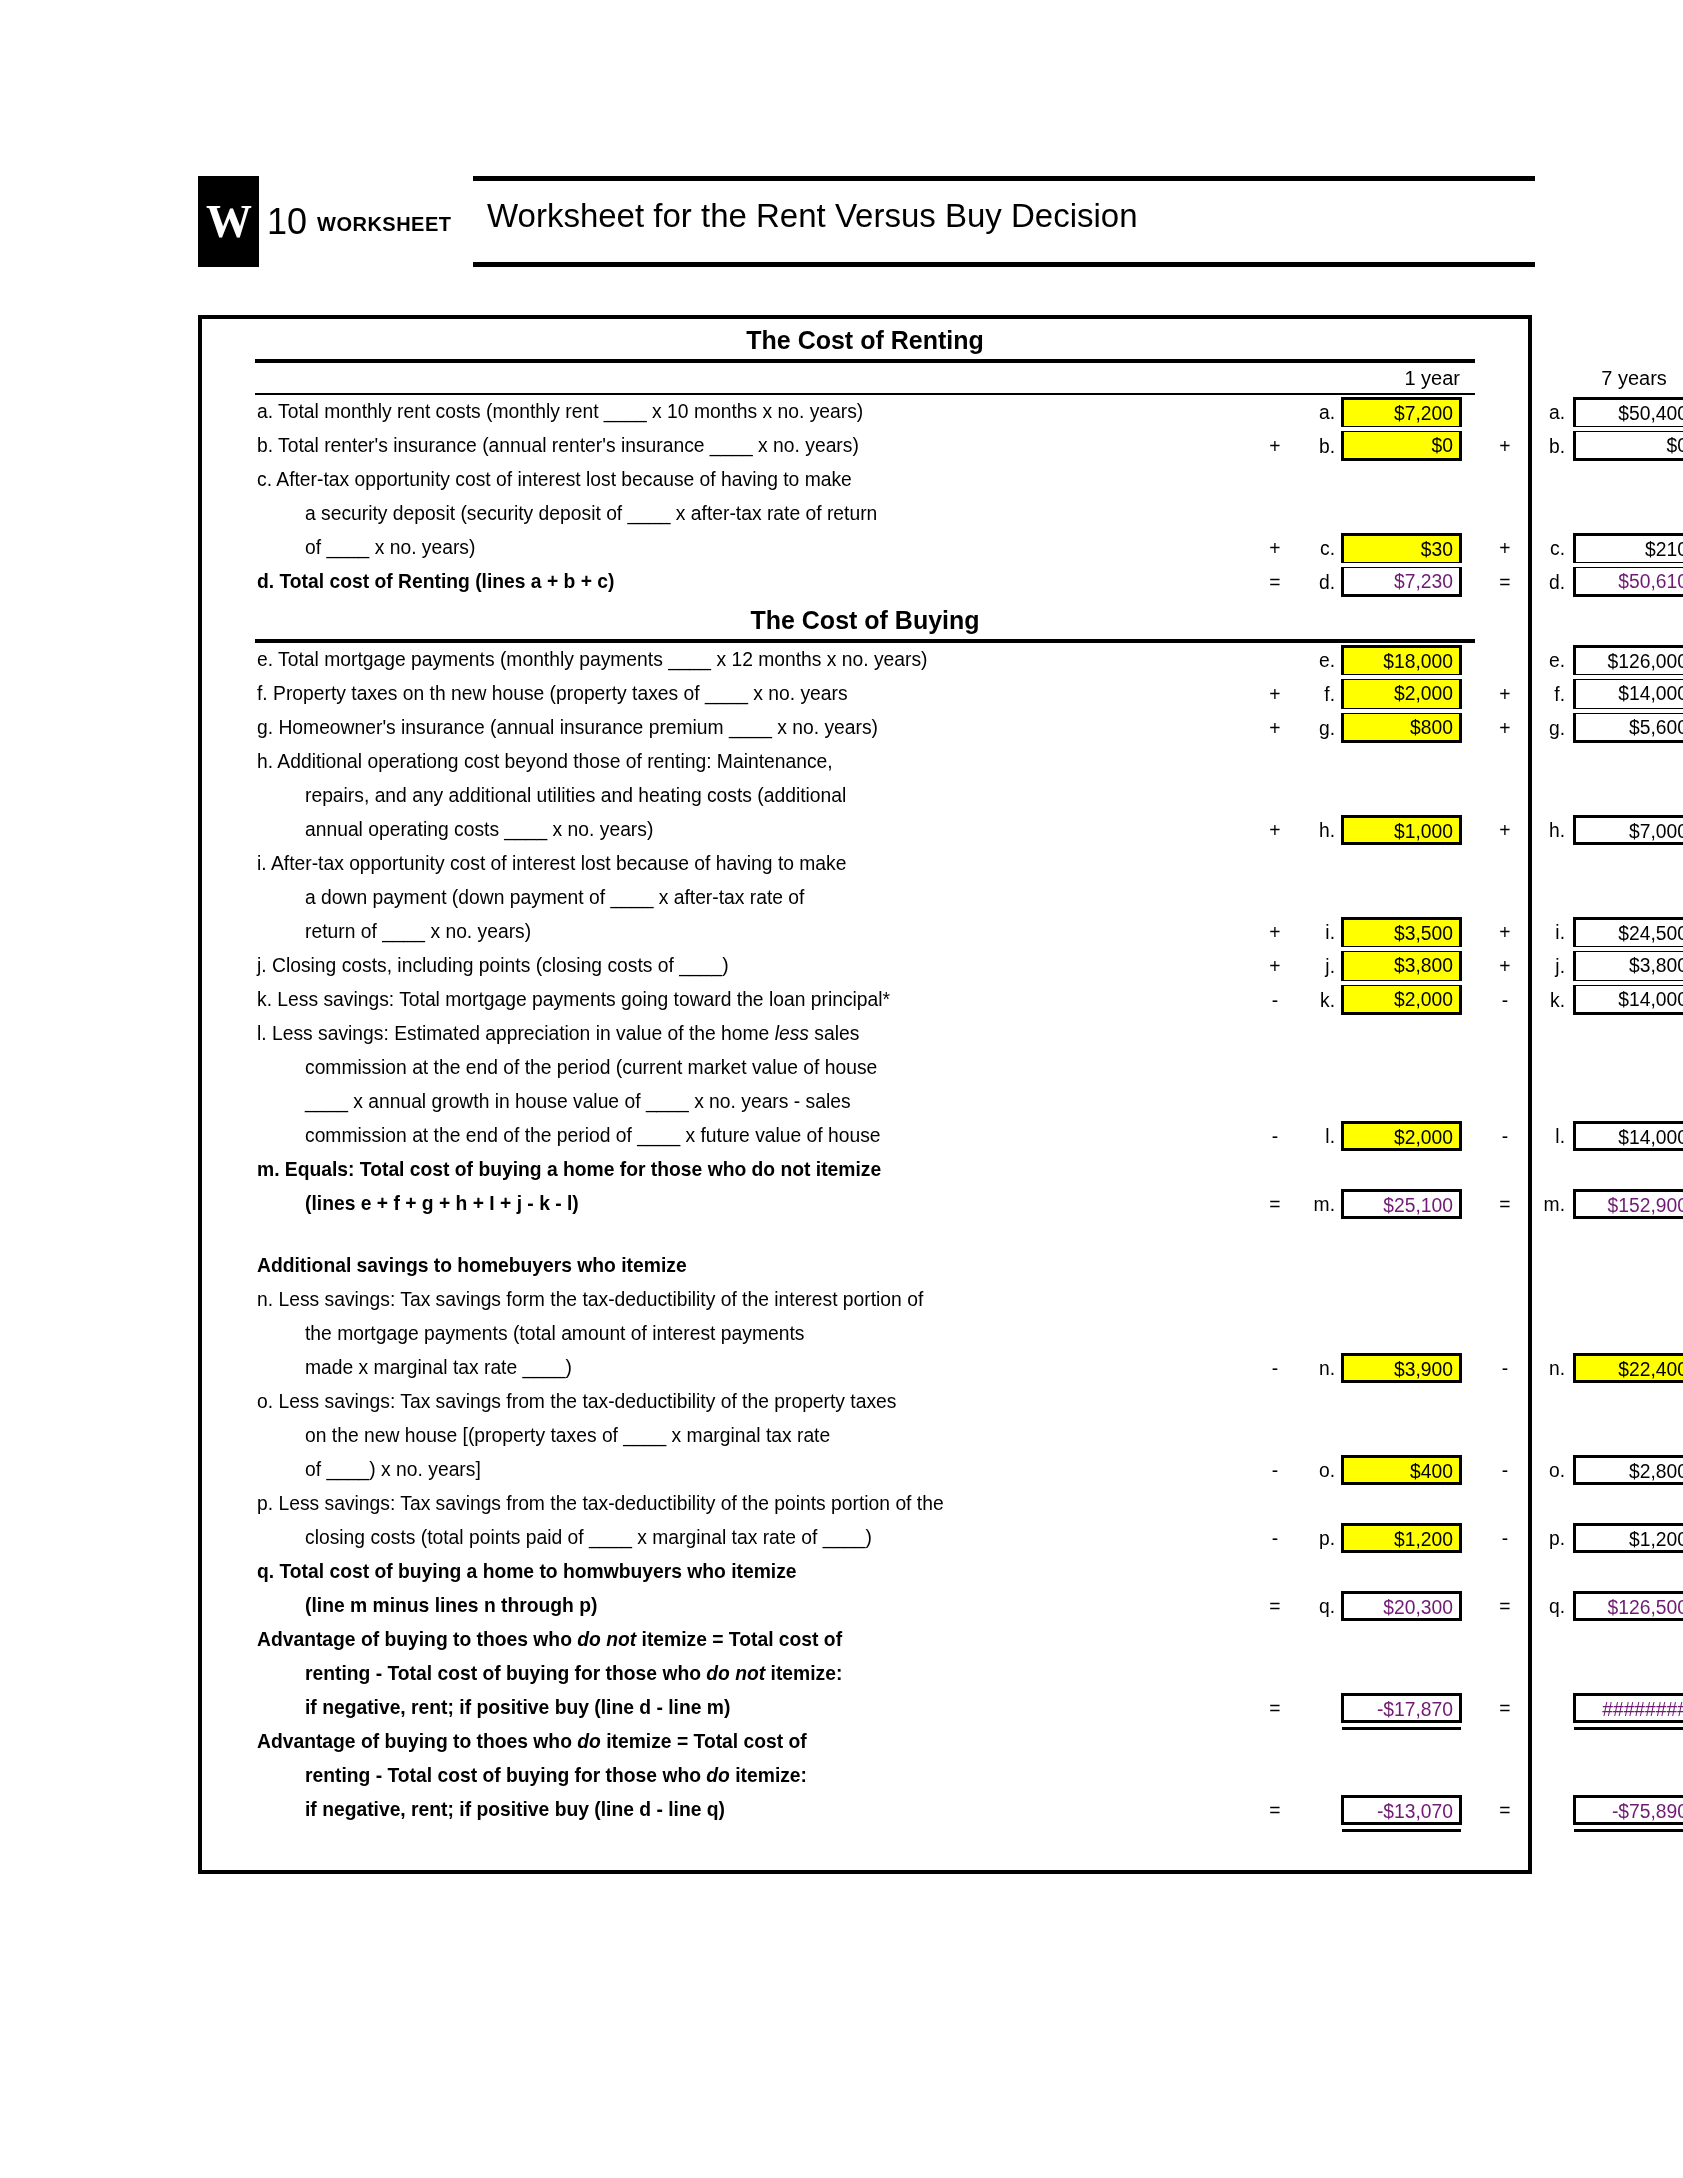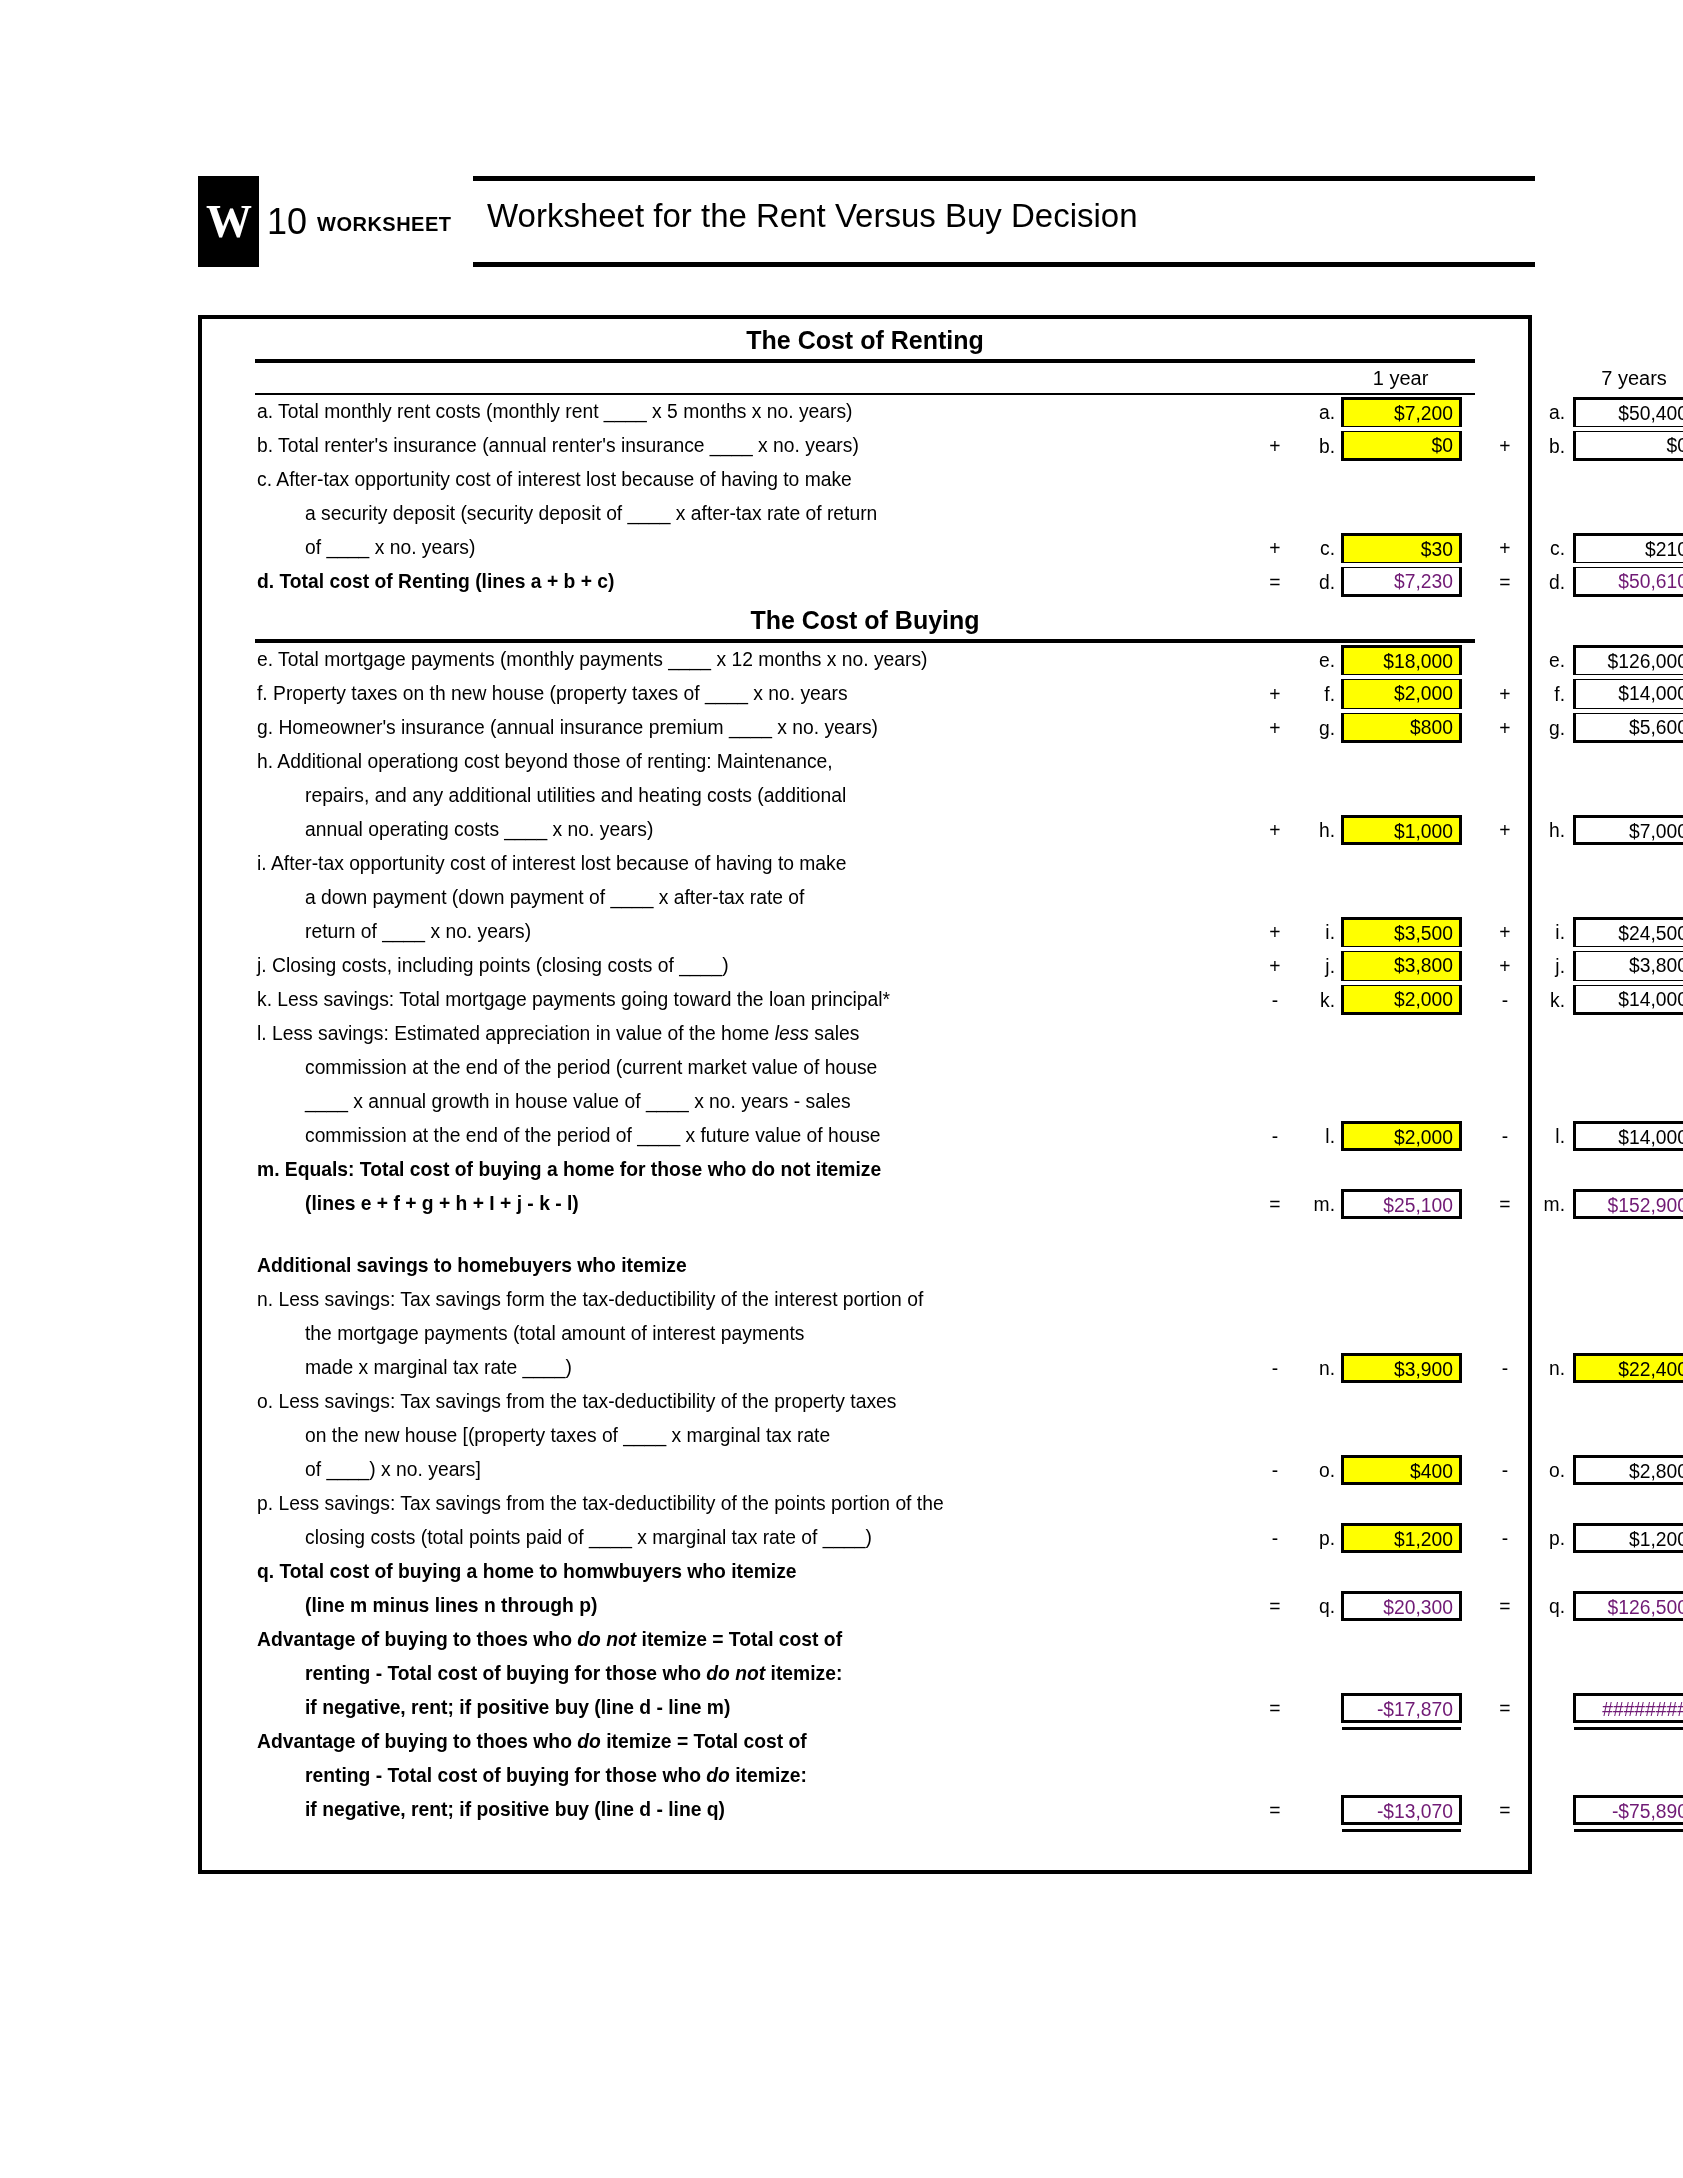--- a/index.html
+++ b/index.html
@@ -124,21 +124,21 @@
   .colhdr {
     position: relative;
     height: 30px;
   }
   .colhdr span {
     position: absolute;
     font-size: 20px;
     line-height: 26px;
     top: 2px;
   }
-  .colhdr .c1 { left: 1139px; width: 119px; text-align: center; }
+  .colhdr .c1 { left: 1139px; width: 119px; text-align: right; }
   .colhdr .c7 { left: 1371px; width: 122px; text-align: center; }
 
   
   .row {
     position: relative;
     height: 34px;
   }
   .label {
     position: absolute;
     left: 55px;
@@ -238,21 +238,21 @@
   <div class="sect-head">The Cost of Renting</div>
   <div class="rule-thick"></div>
 
   <div class="colhdr">
     <span class="c1">1 year</span>
     <span class="c7">7 years</span>
   </div>
   <div class="rule-thin"></div>
 
   <div class="row">
-    <div class="label">a. Total monthly rent costs (monthly rent ____ x 5 months x no. years)</div>
+    <div class="label">a. Total monthly rent costs (monthly rent ____ x 10 months x no. years)</div>
     <div class="op1"></div>
     <div class="ltr1">a.</div>
     <div class="cell c1 yellow topcap">$7,200</div>
     <div class="op7"></div>
     <div class="ltr7">a.</div>
     <div class="cell c7 topcap">$50,400</div>
   </div>
 
   <div class="row">
     <div class="label">b. Total renter's insurance (annual renter's insurance ____ x no. years)</div>

